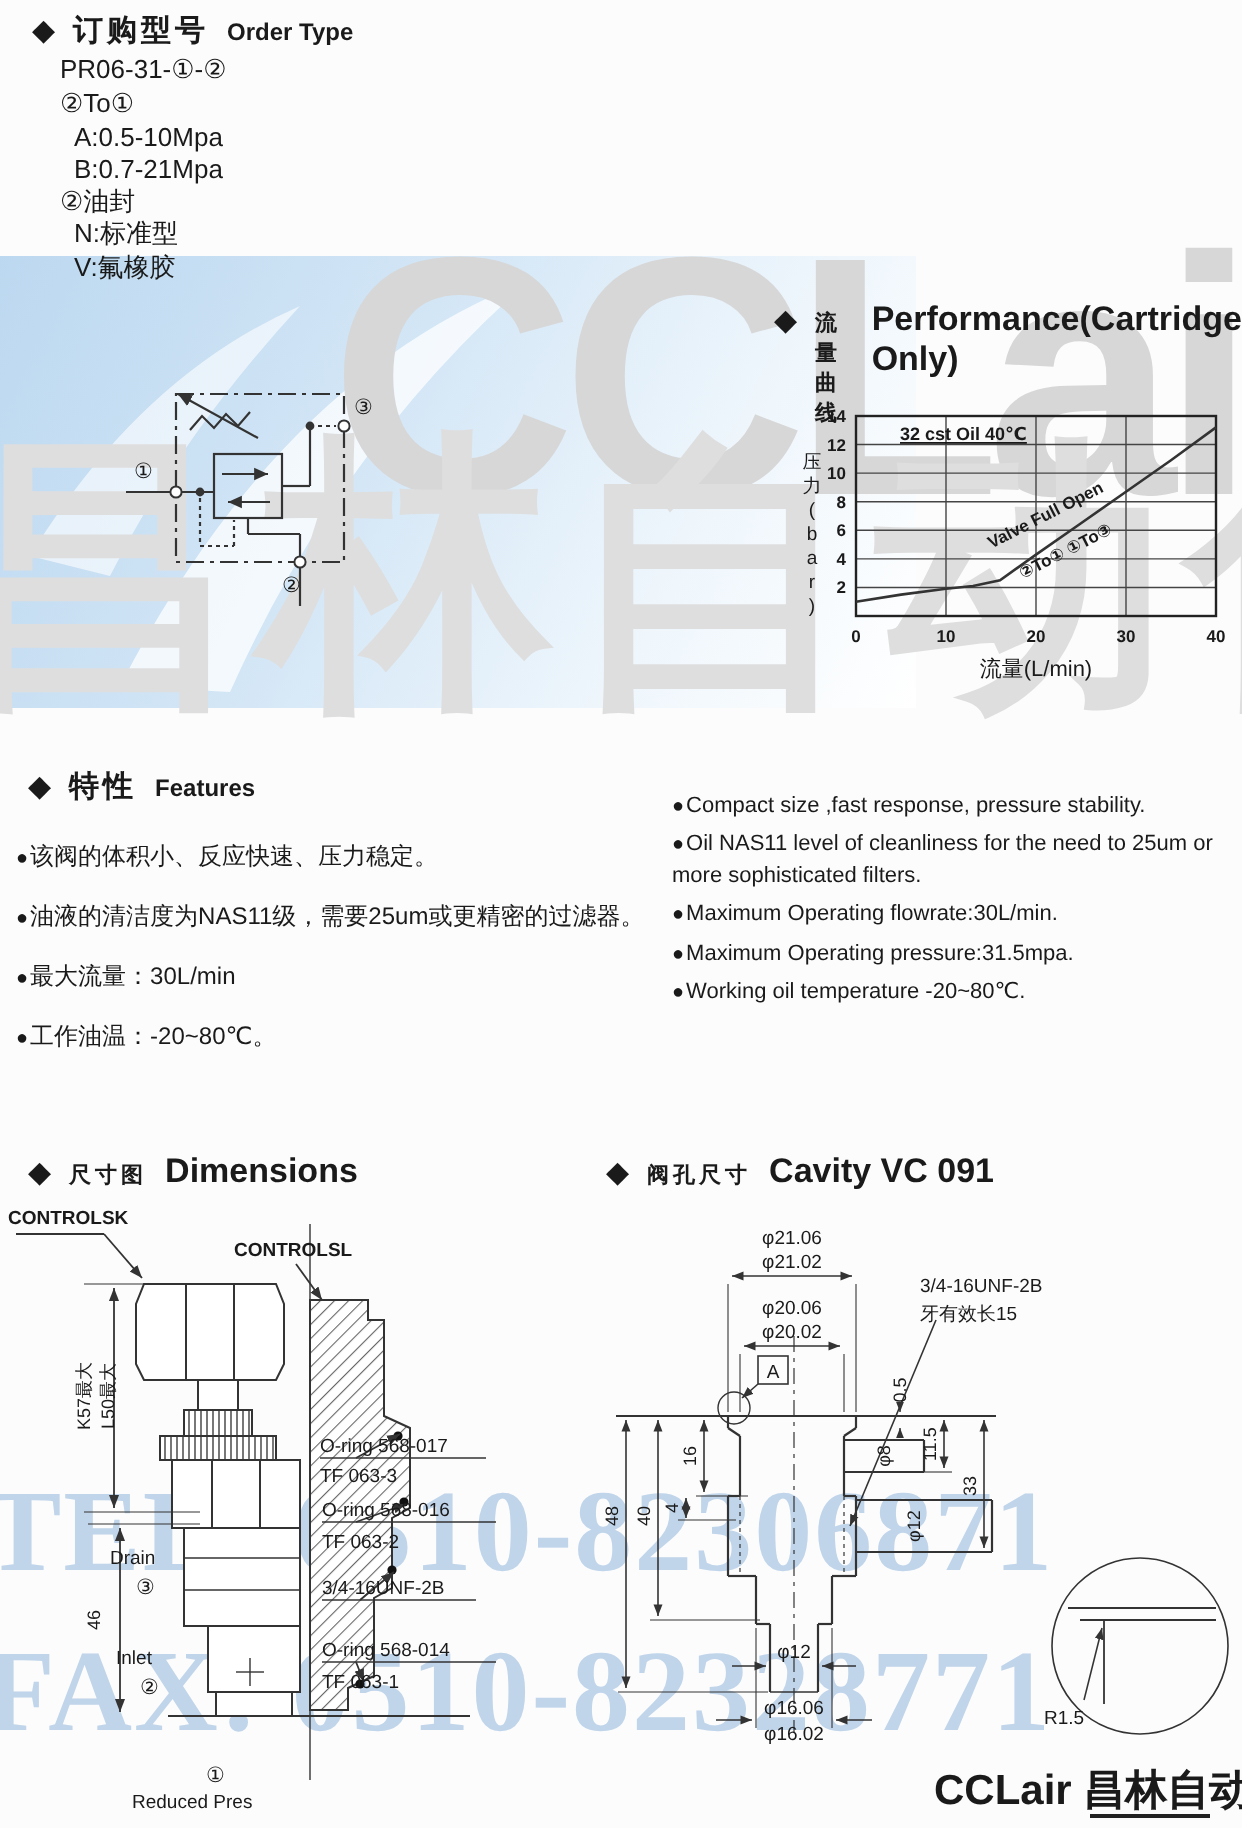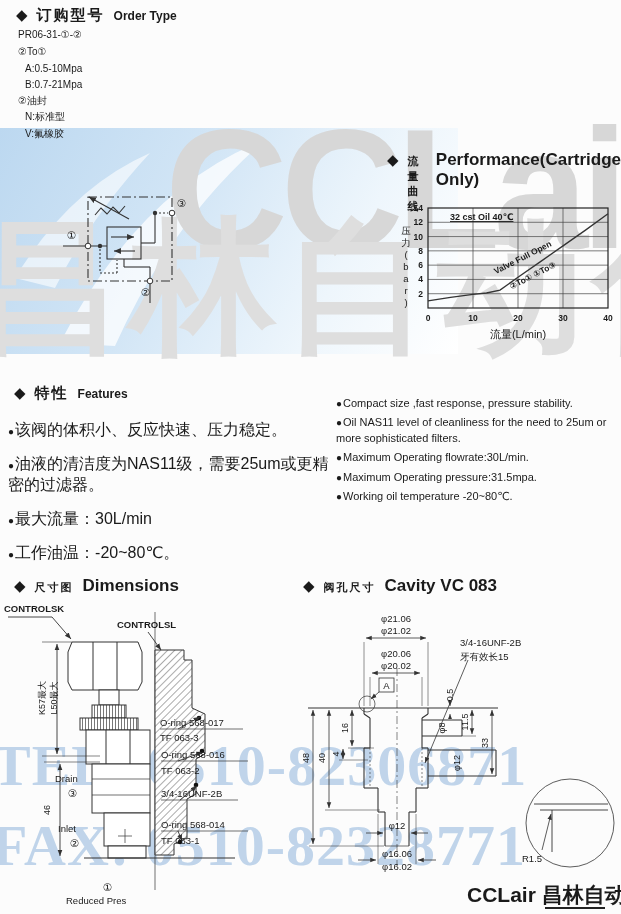--- a/index.html
+++ b/index.html
@@ -20,26 +20,26 @@
 
   
   .sec-h{display:flex;align-items:baseline;gap:9px;font-weight:bold;z-index:2;}
   .diamond{font-size:15px;line-height:1;}
   .h-cn{font-size:15px;letter-spacing:2px;}
   .h-en{font-size:12px;}
   .sec-h.small .h-cn{font-size:11px;font-family:Liberation Serif, serif;}
   .sec-h.small .h-en{font-size:17px;}
 
   
-  .order{left:18px;top:27px;z-index:2;font-size:10px;line-height:16.3px;}
+  .order{left:30px;top:27px;z-index:2;font-size:13px;line-height:16.3px;}
   .order .code{margin-bottom:1px;}
   .order .indent{padding-left:7px;}
 
   
-  .feat-cn{left:8px;top:420px;width:334px;z-index:2;font-size:16px;}
+  .feat-cn{left:8px;top:420px;width:334px;z-index:2;font-size:12px;}
   .feat-cn .li{margin-bottom:13px;}
   .feat-en{left:336px;top:396px;width:284px;z-index:2;font-size:11px;line-height:1.4;}
   .feat-en .li{margin-bottom:4px;}
   .li::before{content:"●";margin-right:1px;font-size:10px;}
 
   
   svg{z-index:2;position:absolute;overflow:visible;}
   svg text{fill:#1a1a1a;}
   .dt{font-size:9.5px;}
   .dts{font-size:9px;}
@@ -183,21 +183,21 @@
   </div>
 
   <div class="abs sec-h small" style="left:14px;top:576px">
     <span class="diamond">◆</span>
     <span class="h-cn">尺寸图</span>
     <span class="h-en">Dimensions</span>
   </div>
   <div class="abs sec-h small" style="left:303px;top:576px">
     <span class="diamond">◆</span>
     <span class="h-cn">阀孔尺寸</span>
-    <span class="h-en">Cavity VC 083</span>
+    <span class="h-en">Cavity VC 091</span>
   </div>
 
   <svg class="abs" style="left:0;top:598px" width="300" height="316" viewBox="0 0 300 316">
     <defs>
       <marker id="aL" viewBox="0 0 10 10" refX="9" refY="5" markerWidth="8" markerHeight="8" orient="auto-start-reverse">
         <path d="M0,1.5 L9,5 L0,8.5 z" fill="#333"></path>
       </marker>
       <pattern id="hatchL" width="5" height="5" patternUnits="userSpaceOnUse" patternTransform="rotate(45)">
         <rect width="5" height="5" fill="#ffffff"></rect>
         <line x1="0" y1="0" x2="0" y2="5" stroke="#666" stroke-width="1.1"></line>

